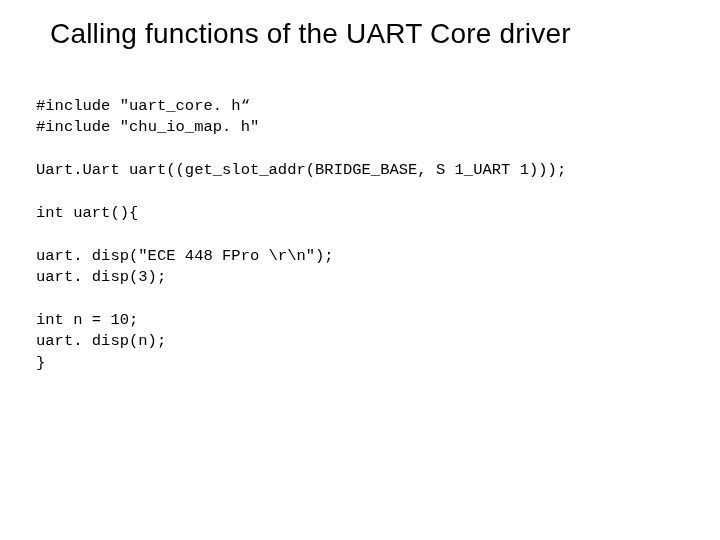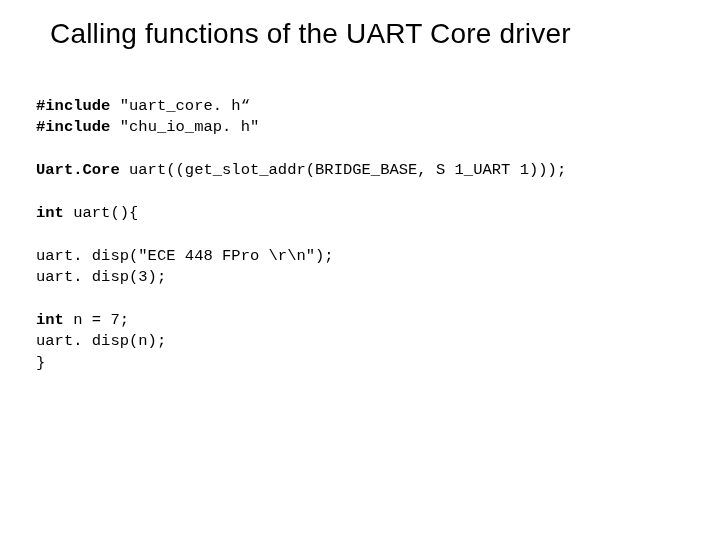--- a/index.html
+++ b/index.html
@@ -24,34 +24,34 @@
     margin: 6px 0 46px 14px;
     letter-spacing: 0.2px;
   }
   .code {
     font-family: Consolas, "Courier New", monospace;
     font-size: 15.5px;
     line-height: 1.38;
     white-space: pre;
     color: #000;
   }
-  .b { font-weight: 700; }
+  .b { font-weight: 400; }
 </style>
 </head>
 <body>
 
 <div class="slide">
   <div class="title">Calling functions of the UART Core driver</div>
 
   <div class="code"><span class="b">#include</span><span> "uart_core. h“</span>
 <span class="b">#include</span><span> "chu_io_map. h"</span>
 <span></span>
-<span class="b">Uart.Core</span><span> uart((get_slot_addr(BRIDGE_BASE, S 1_UART 1)));</span>
+<span class="b">Uart.Uart</span><span> uart((get_slot_addr(BRIDGE_BASE, S 1_UART 1)));</span>
 <span></span>
 <span class="b">int</span><span> uart(){</span>
 <span></span>
 <span>uart. disp("ECE 448 FPro \r\n");</span>
 <span>uart. disp(3);</span>
 <span></span>
-<span class="b">int</span><span> n = 7;</span>
+<span class="b">int</span><span> n = 10;</span>
 <span>uart. disp(n);</span>
 <span>}</span></div>
 </div>
 
 </body></html>

